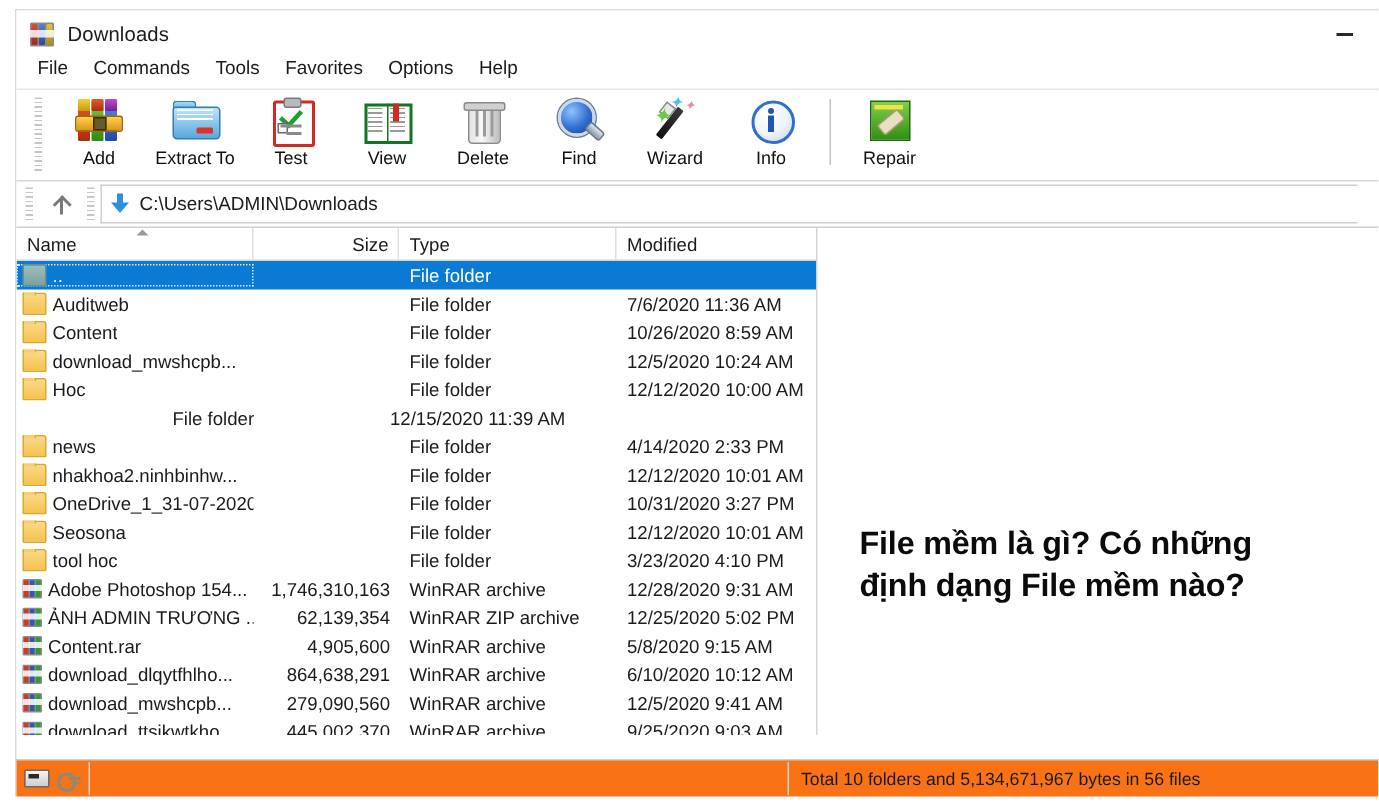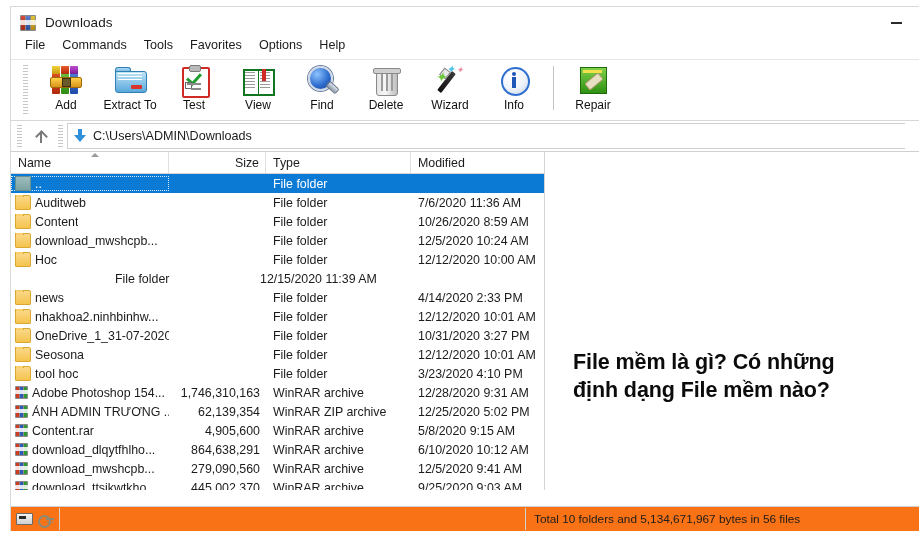--- a/index.html
+++ b/index.html
@@ -632,36 +632,36 @@
           <i class="pg lft"></i>
             <i class="pg rgt"></i>
           <i class="txt a"></i>
             <i class="txt b"></i>
             <i class="mark"></i>
         </span>
         <span class="tb-label">View</span>
       </div>
 
       <div class="tb-btn">
-        <span class="tb-ico ico-find">
-          <i class="lens"></i>
-            <i class="hndl"></i>
-        </span>
-        <span class="tb-label">Find</span>
-      </div>
-
-      <div class="tb-btn">
         <span class="tb-ico ico-del">
           <i class="can"></i>
             <i class="lid"></i>
           <i class="rib r1"></i>
             <i class="rib r2"></i>
             <i class="rib r3"></i>
         </span>
         <span class="tb-label">Delete</span>
+      </div>
+
+      <div class="tb-btn">
+        <span class="tb-ico ico-find">
+          <i class="lens"></i>
+            <i class="hndl"></i>
+        </span>
+        <span class="tb-label">Find</span>
       </div>
 
       <div class="tb-btn">
         <span class="tb-ico ico-wiz">
           <i class="wand"></i>
             <i class="wtip"></i>
           <i class="star s1">✦</i>
             <i class="star s2">✦</i>
             <i class="star s3">✦</i>
         </span>

